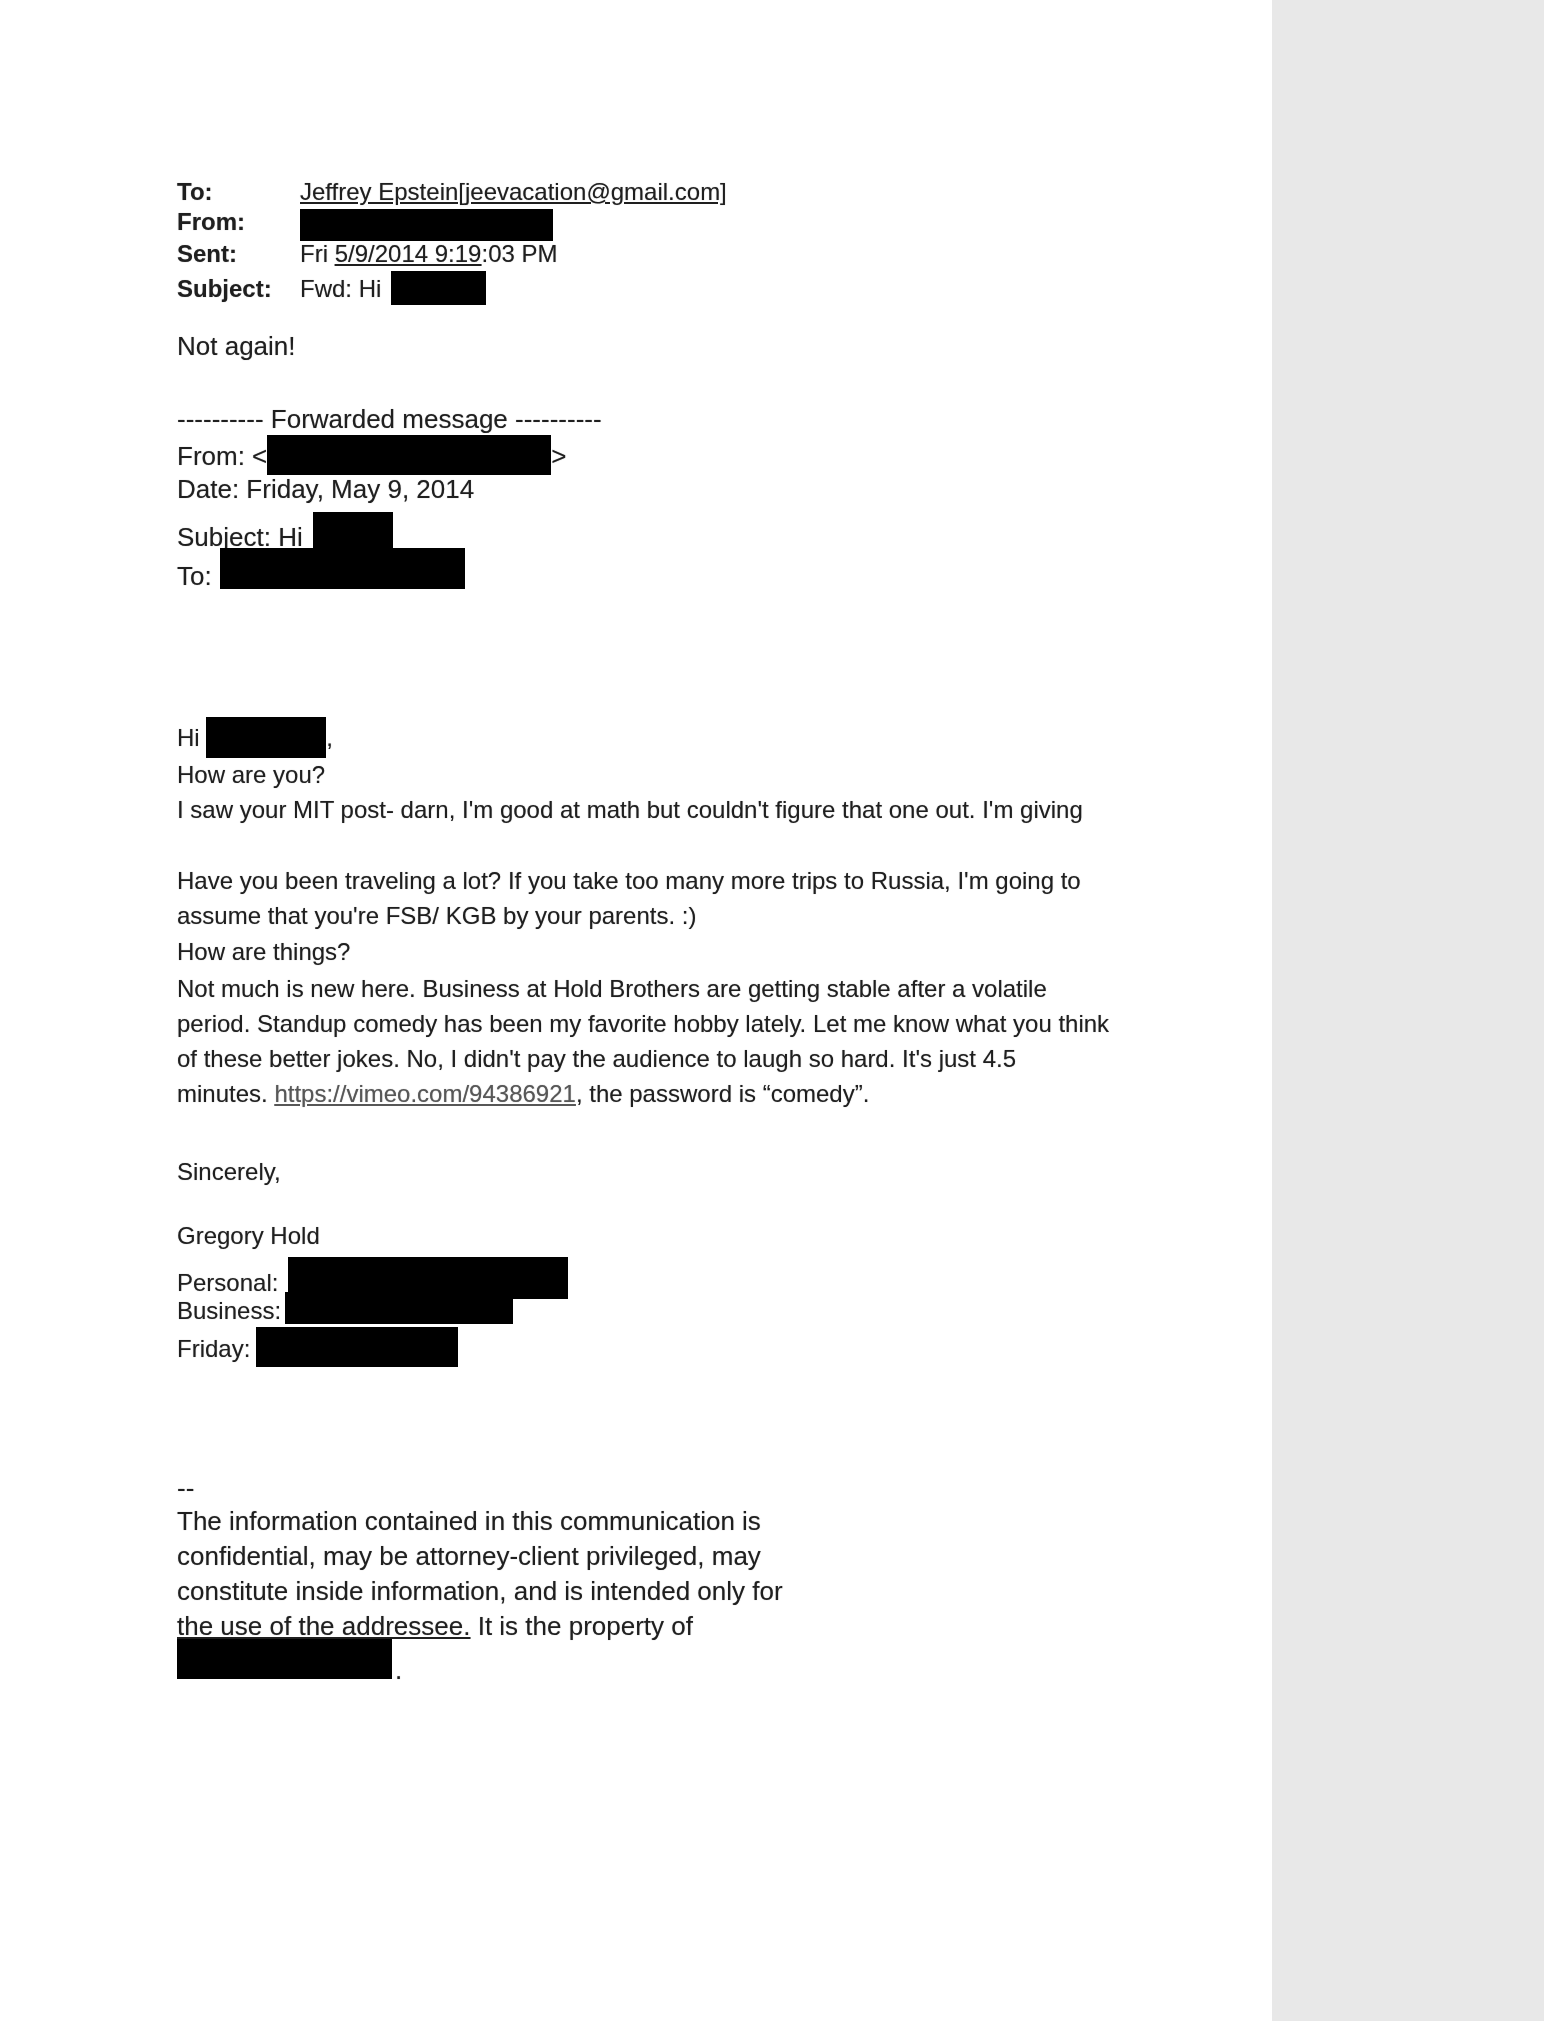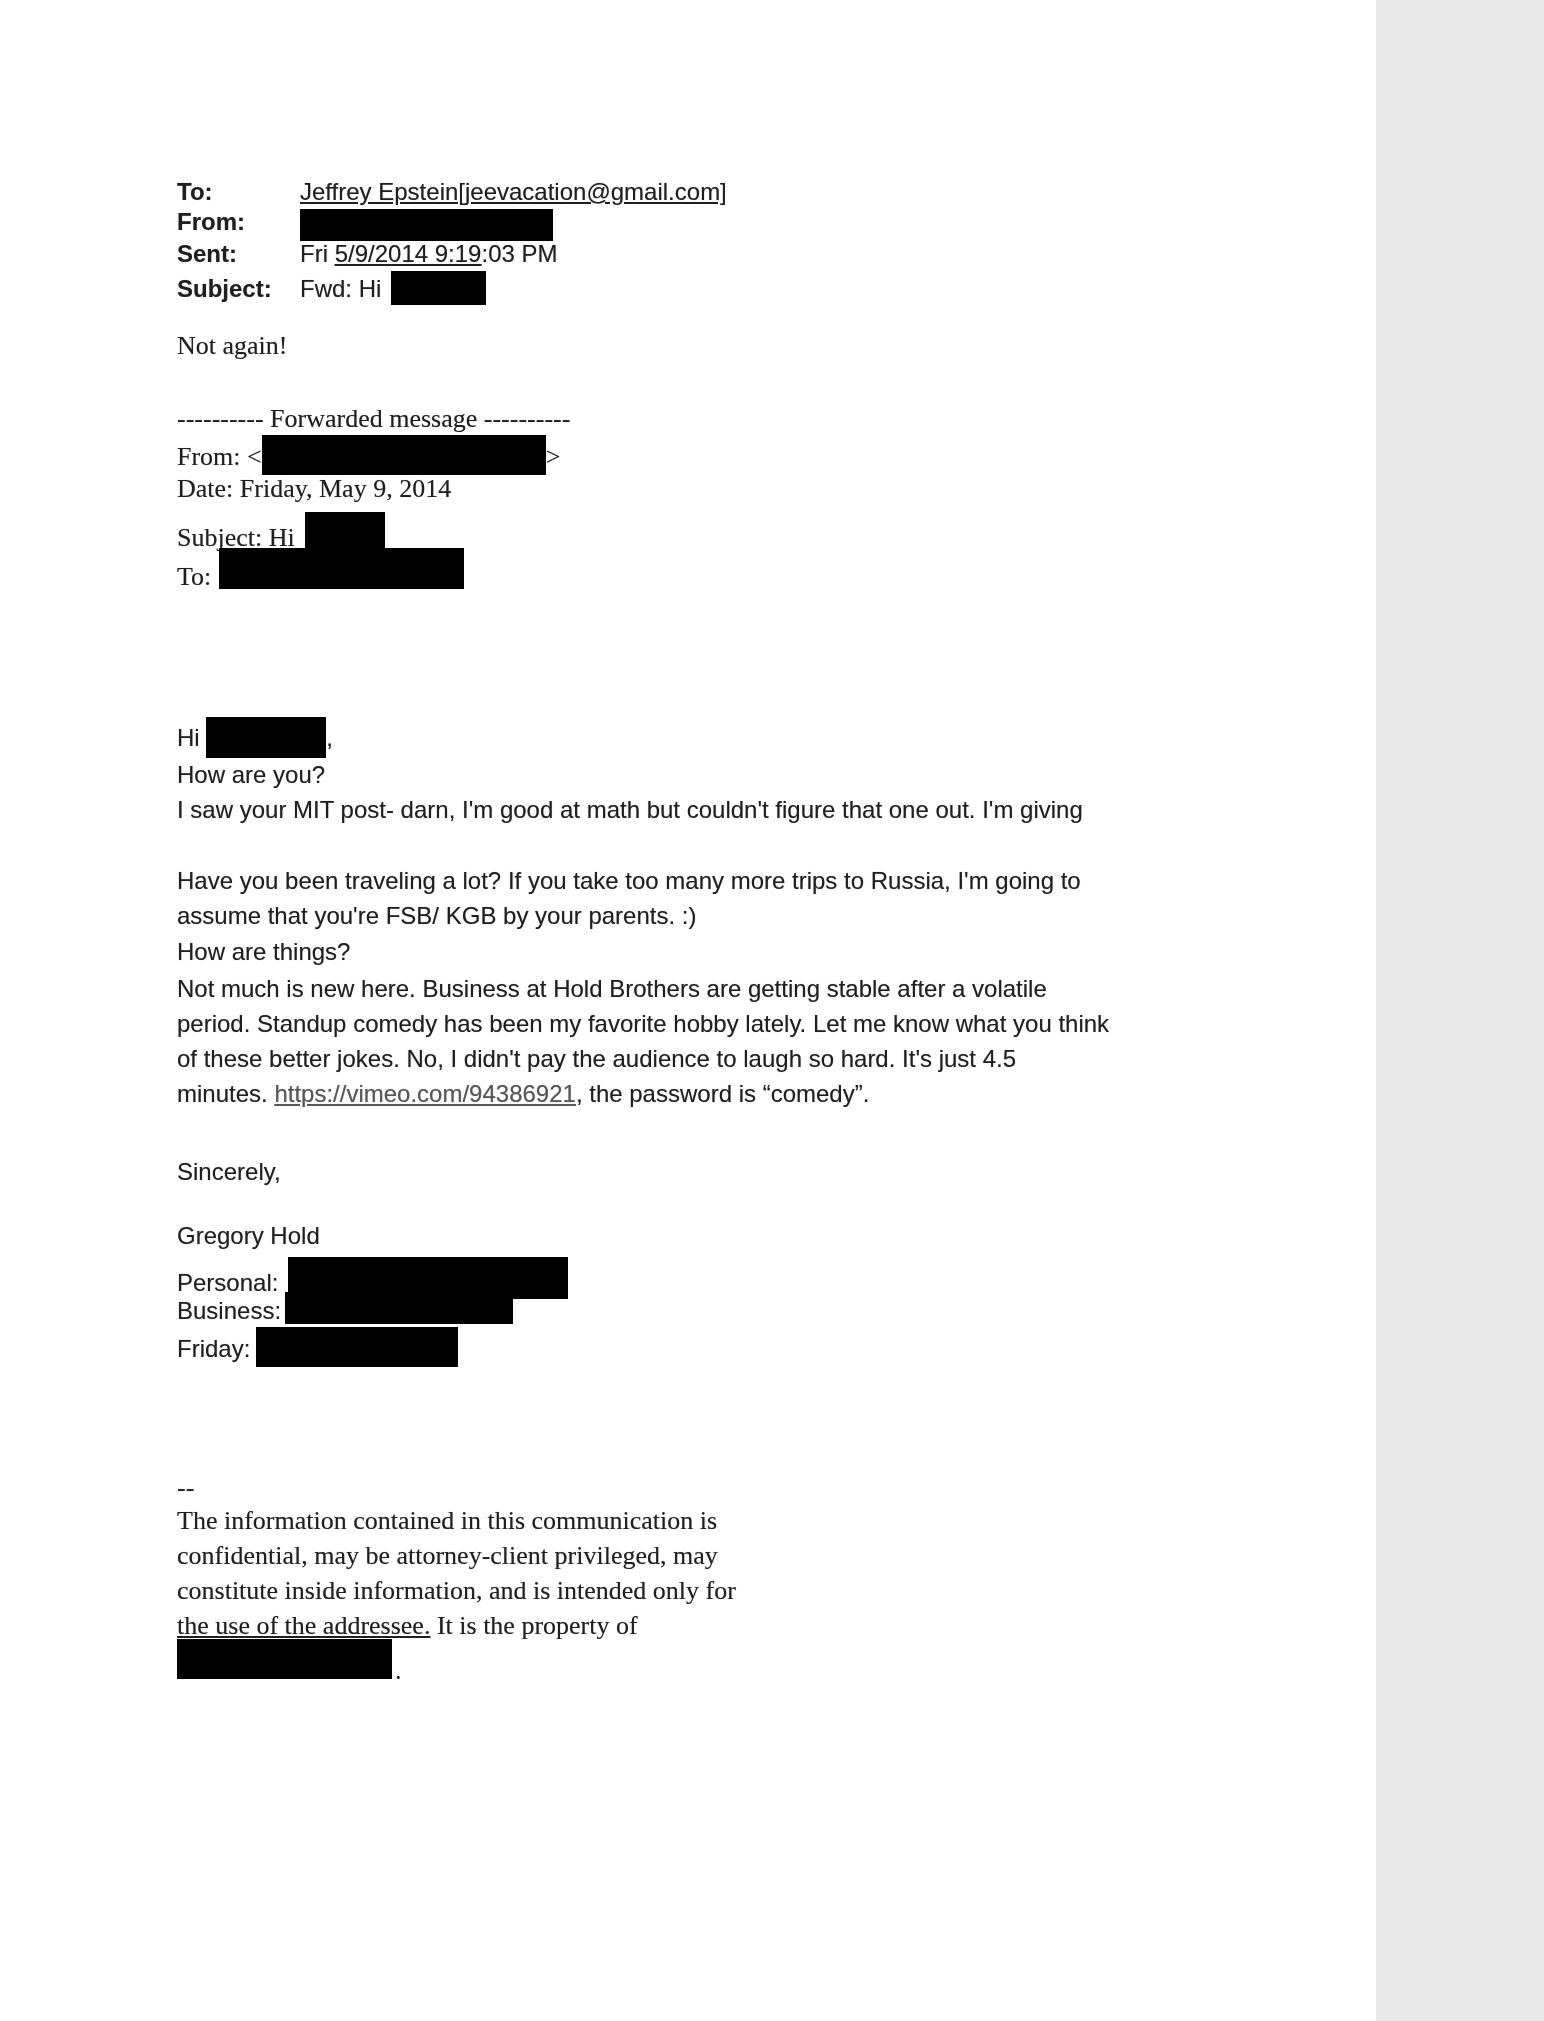--- a/index.html
+++ b/index.html
@@ -1,29 +1,29 @@
 <!DOCTYPE html>
 <html><head>
 <meta charset="utf-8">
 <style>
   html,body{margin:0;padding:0;background:#e8e8e8;}
   .page{
     position:relative;
-    width:1376px;height:2021px;
+    width:1272px;height:2021px;
     background:#ffffff;
     font-family:"Liberation Sans",sans-serif;
     color:#1f1f1f;
     overflow:hidden;
     text-shadow:0 0 1px rgba(0,0,0,0.38);
   }
   .abs{position:absolute;left:177px;white-space:nowrap;}
   .hrow{font-size:24px;line-height:28px;}
   .hlabel{display:inline-block;width:123px;font-weight:bold;}
   .sans{font-size:24px;line-height:34px;}
-  .serif{font-family:Liberation Serif, serif;font-size:26px;line-height:32px;}
+  .serif{font-family:Liberation Sans, sans-serif;font-size:26px;line-height:32px;}
   .redact{display:inline-block;background:#000000;text-shadow:none;}
   .u{text-decoration:underline;}
   .link{color:#575757;text-decoration:underline;cursor:pointer;text-align:center;}
   .period-after-box{margin-left:3px;}
 </style>
 </head>
 <body>
 
 <div class="page">
 

